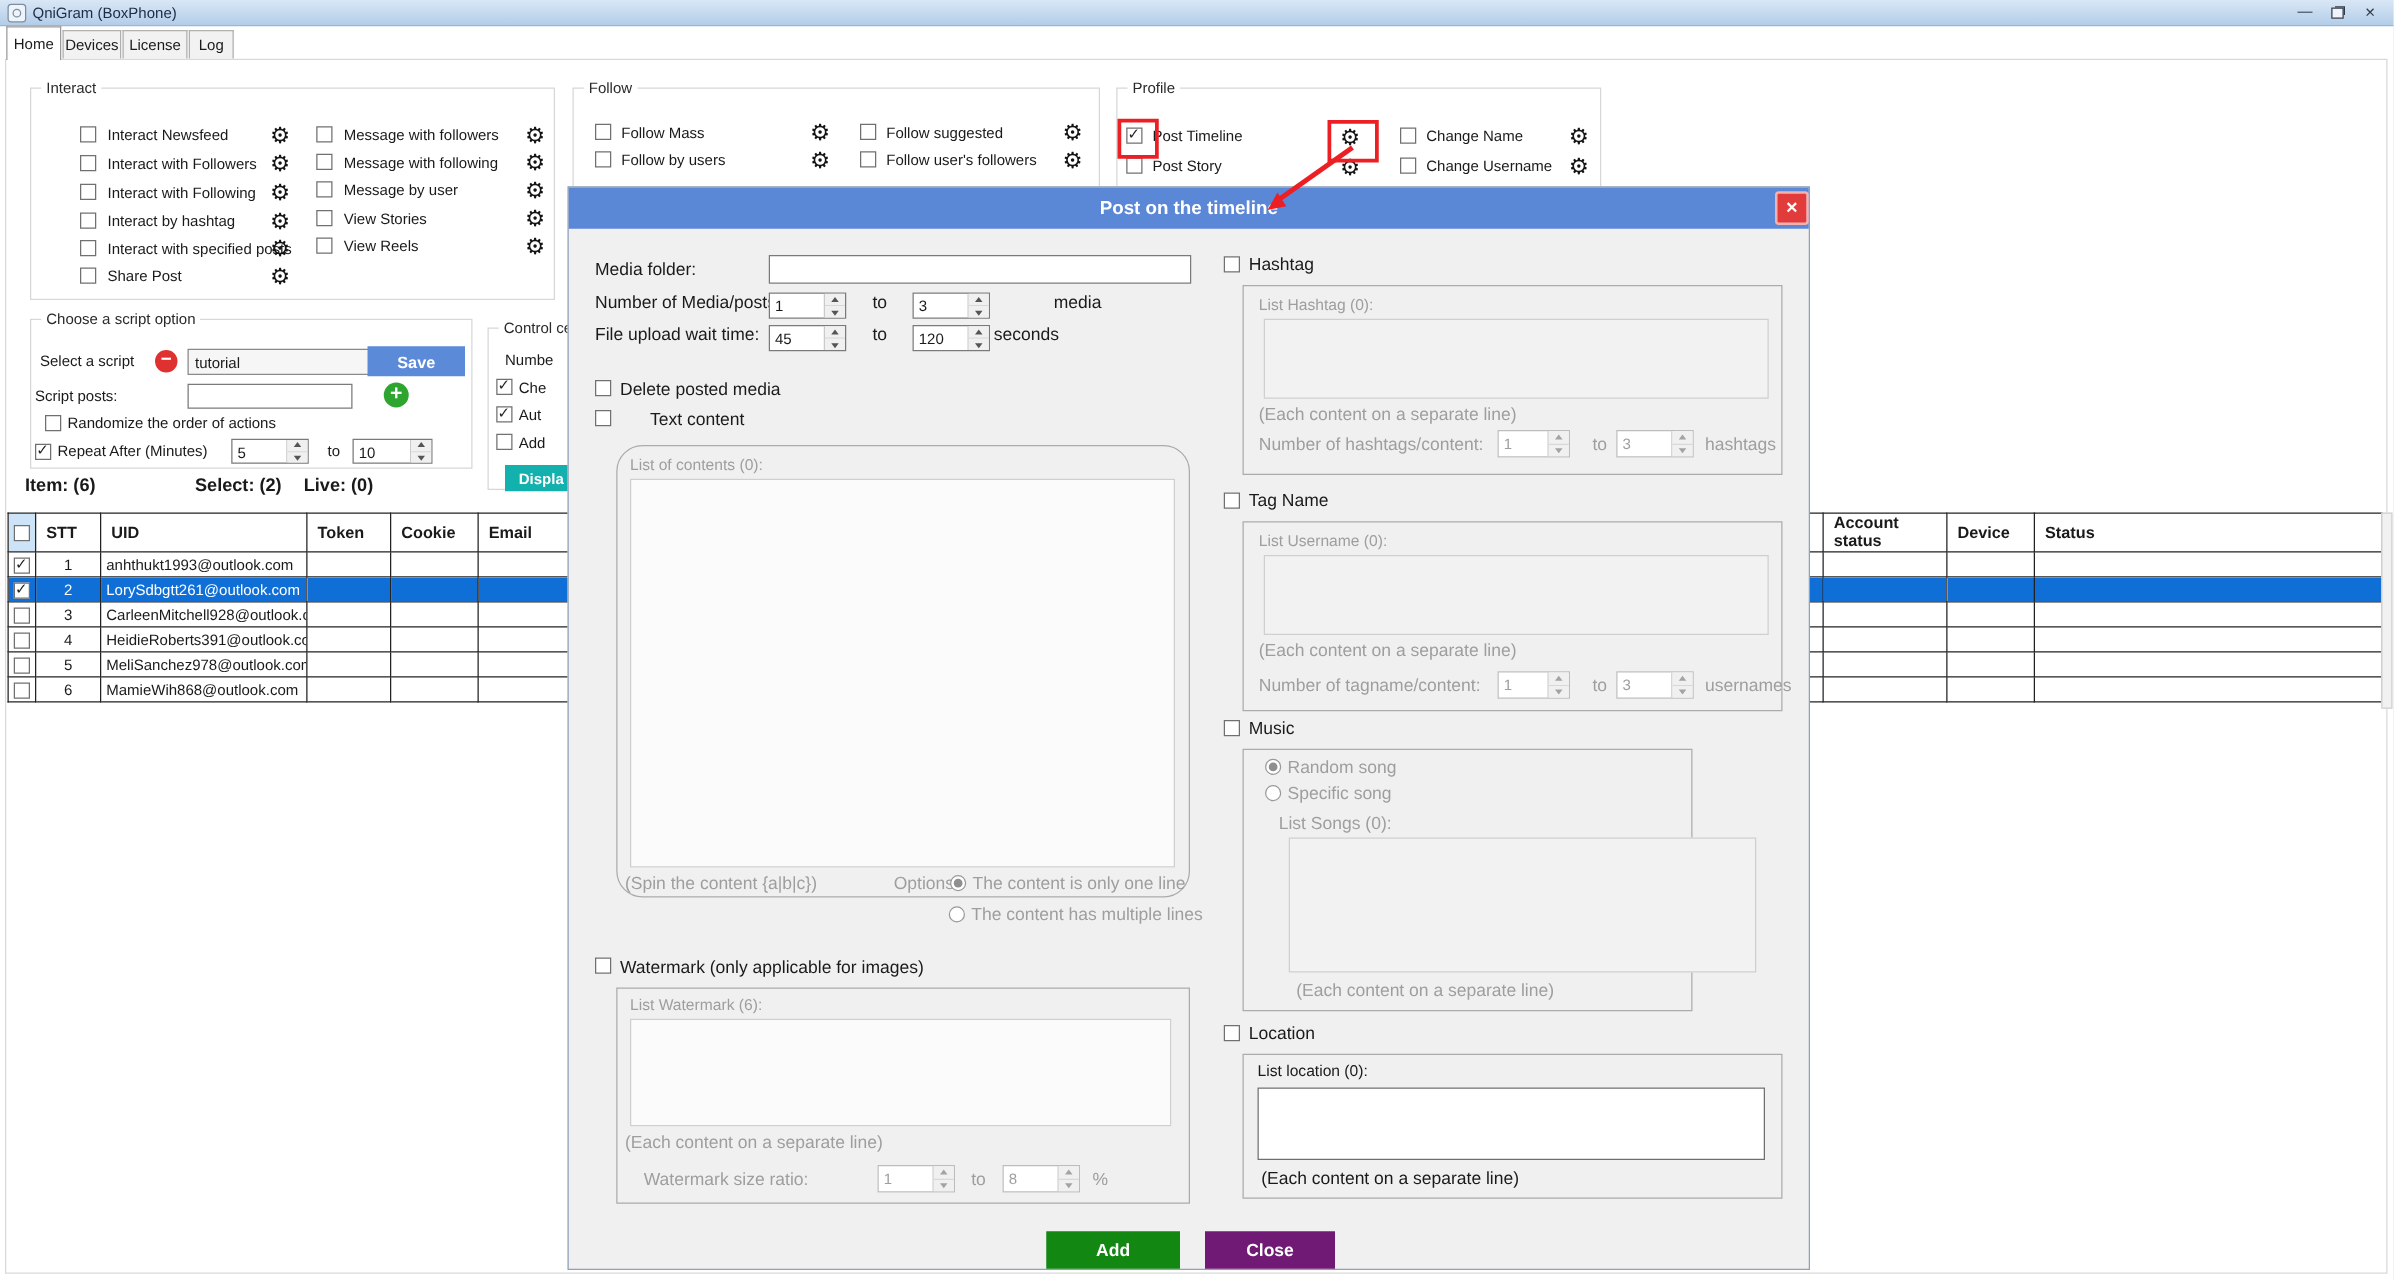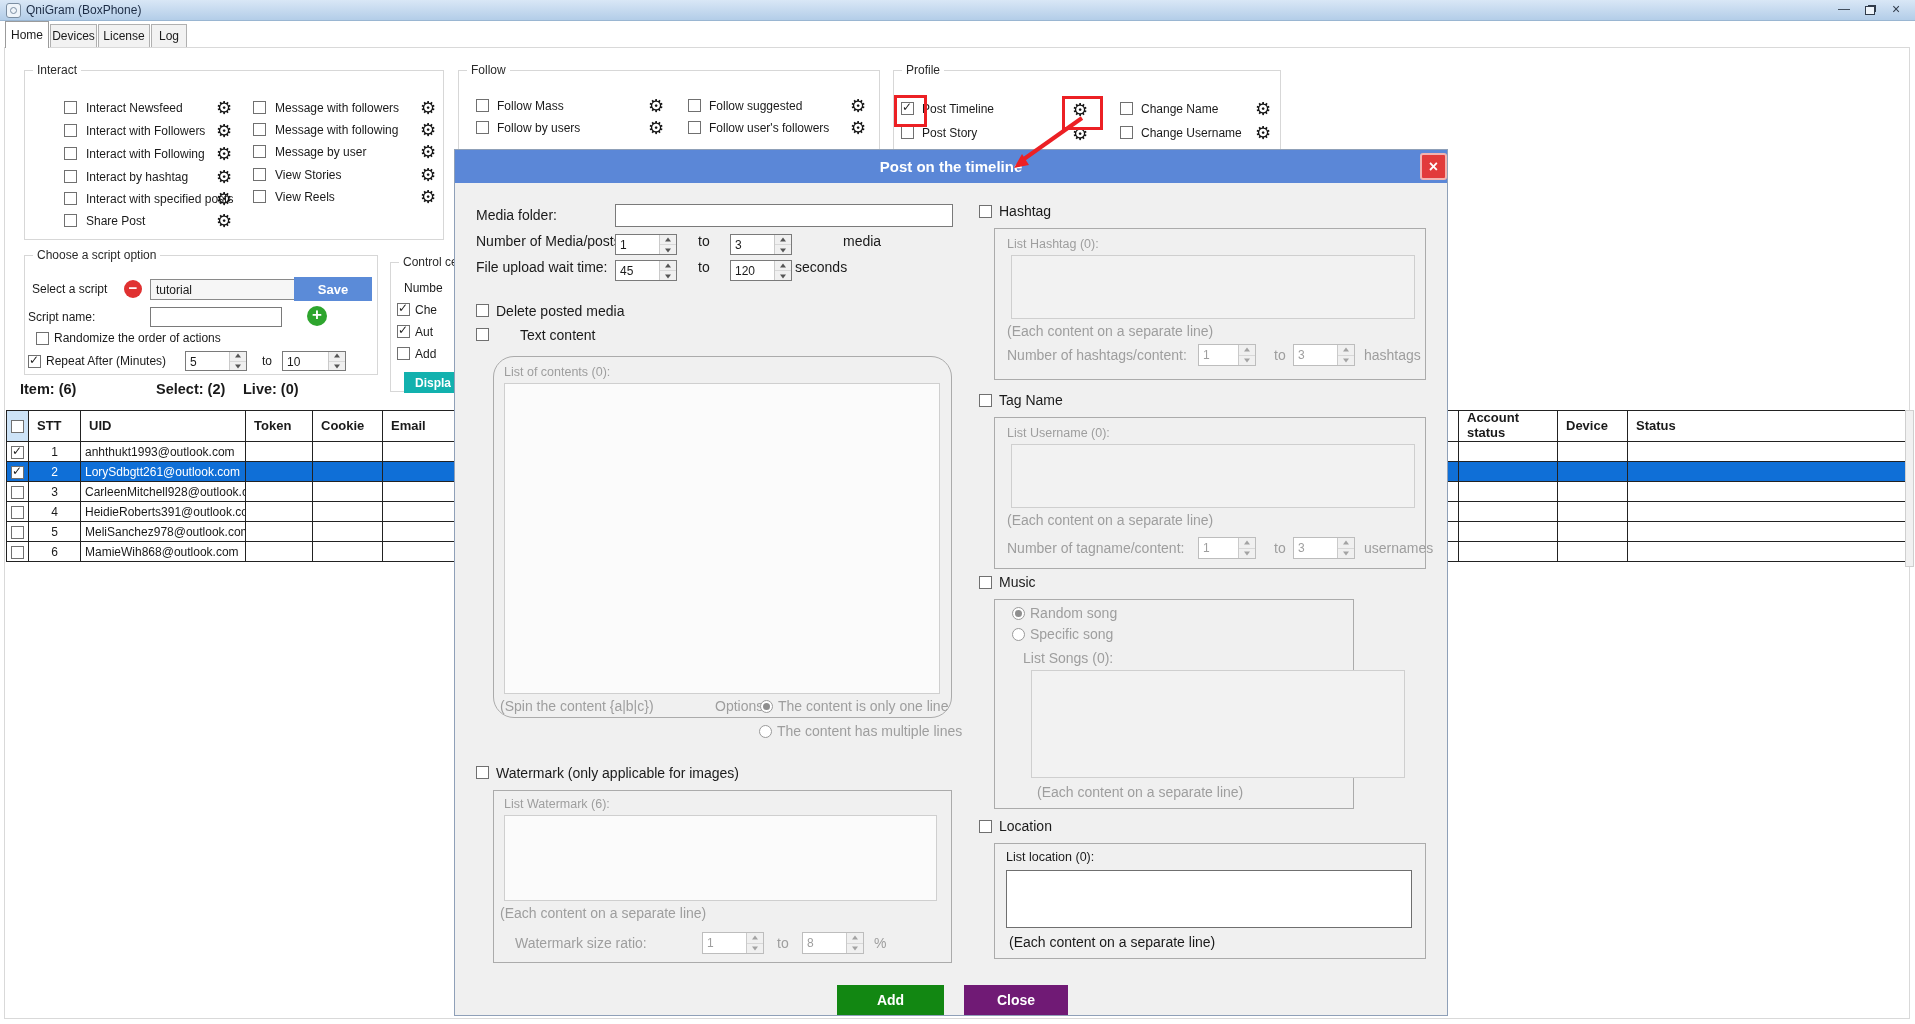--- a/index.html
+++ b/index.html
@@ -183,21 +183,21 @@
   <div class="gb" style="left:24px;top:255px;width:354px;height:120px;">
     <span class="gb-label">Choose a script option</span>
   </div>
   <span class="lb vc" style="left:32px;top:289px;">Select a script</span>
   <span class="circ" style="left:124px;top:280px;width:18px;height:18px;background:#e03131;font-size:15px;line-height:16px;font-weight:bold;">−</span>
   <div class="combo" style="left:150px;top:279px;width:156px;height:21px;">
     <span class="cv">tutorial</span>
     <span class="ca">▾</span>
   </div>
   <button class="btn" style="left:294px;top:277px;width:78px;height:24px;background:#5b8bd8;font-size:13px;">Save</button>
-  <span class="lb vc" style="left:28px;top:317px;">Script name:</span>
+  <span class="lb vc" style="left:28px;top:317px;">Script posts:</span>
   <input class="tinput" style="left: 150px; top: 307px; width: 132px; height: 20px;">
   <span class="circ" style="left:307px;top:306px;width:20px;height:20px;background:#2ea52e;font-size:17px;line-height:18px;font-weight:bold;">+</span>
   <span class="cb" style="left:36px;top:332px;"></span>
   <span class="lb vc" style="left:54px;top:338px;">Randomize the order of actions</span>
   <span class="cb on" style="left:28px;top:355px;"></span>
   <span class="lb vc" style="left:46px;top:361px;">Repeat After (Minutes)</span>
   <span class="spin" style="left:185px;top:351px;width:62px;height:20px;">
       <span class="v">5</span>
       <span class="btns">
         <span class="sb up"></span>

